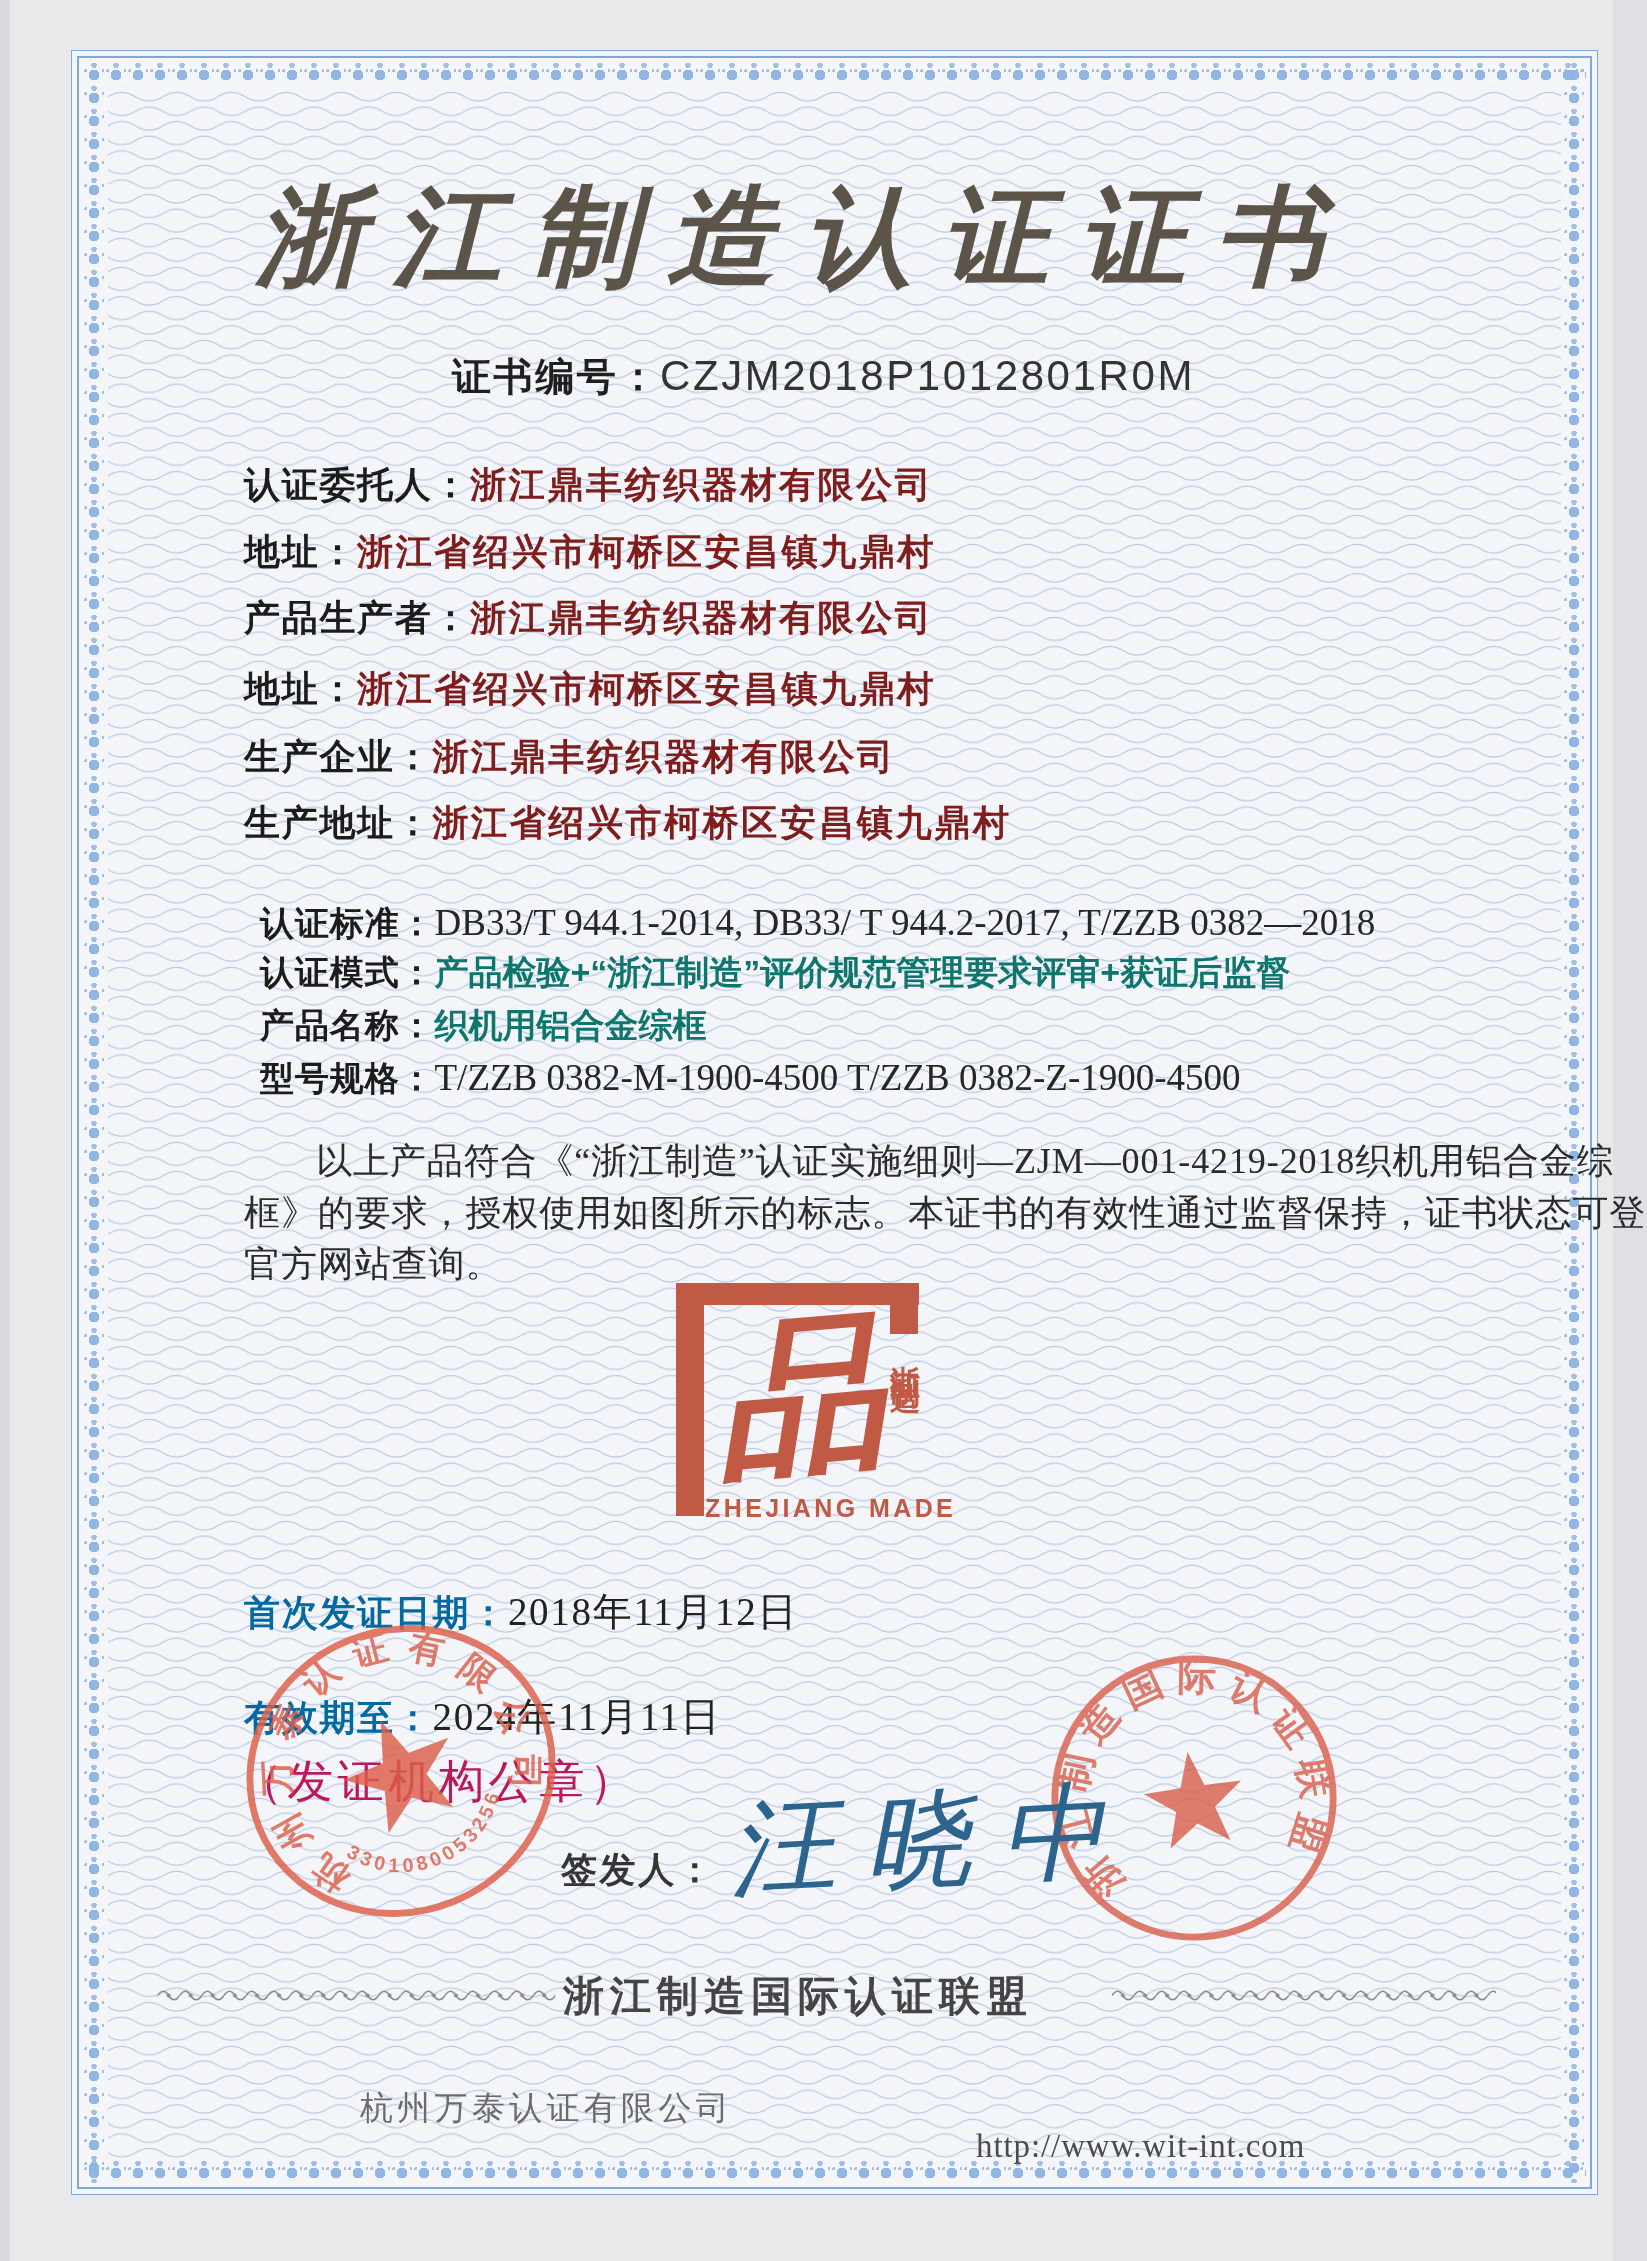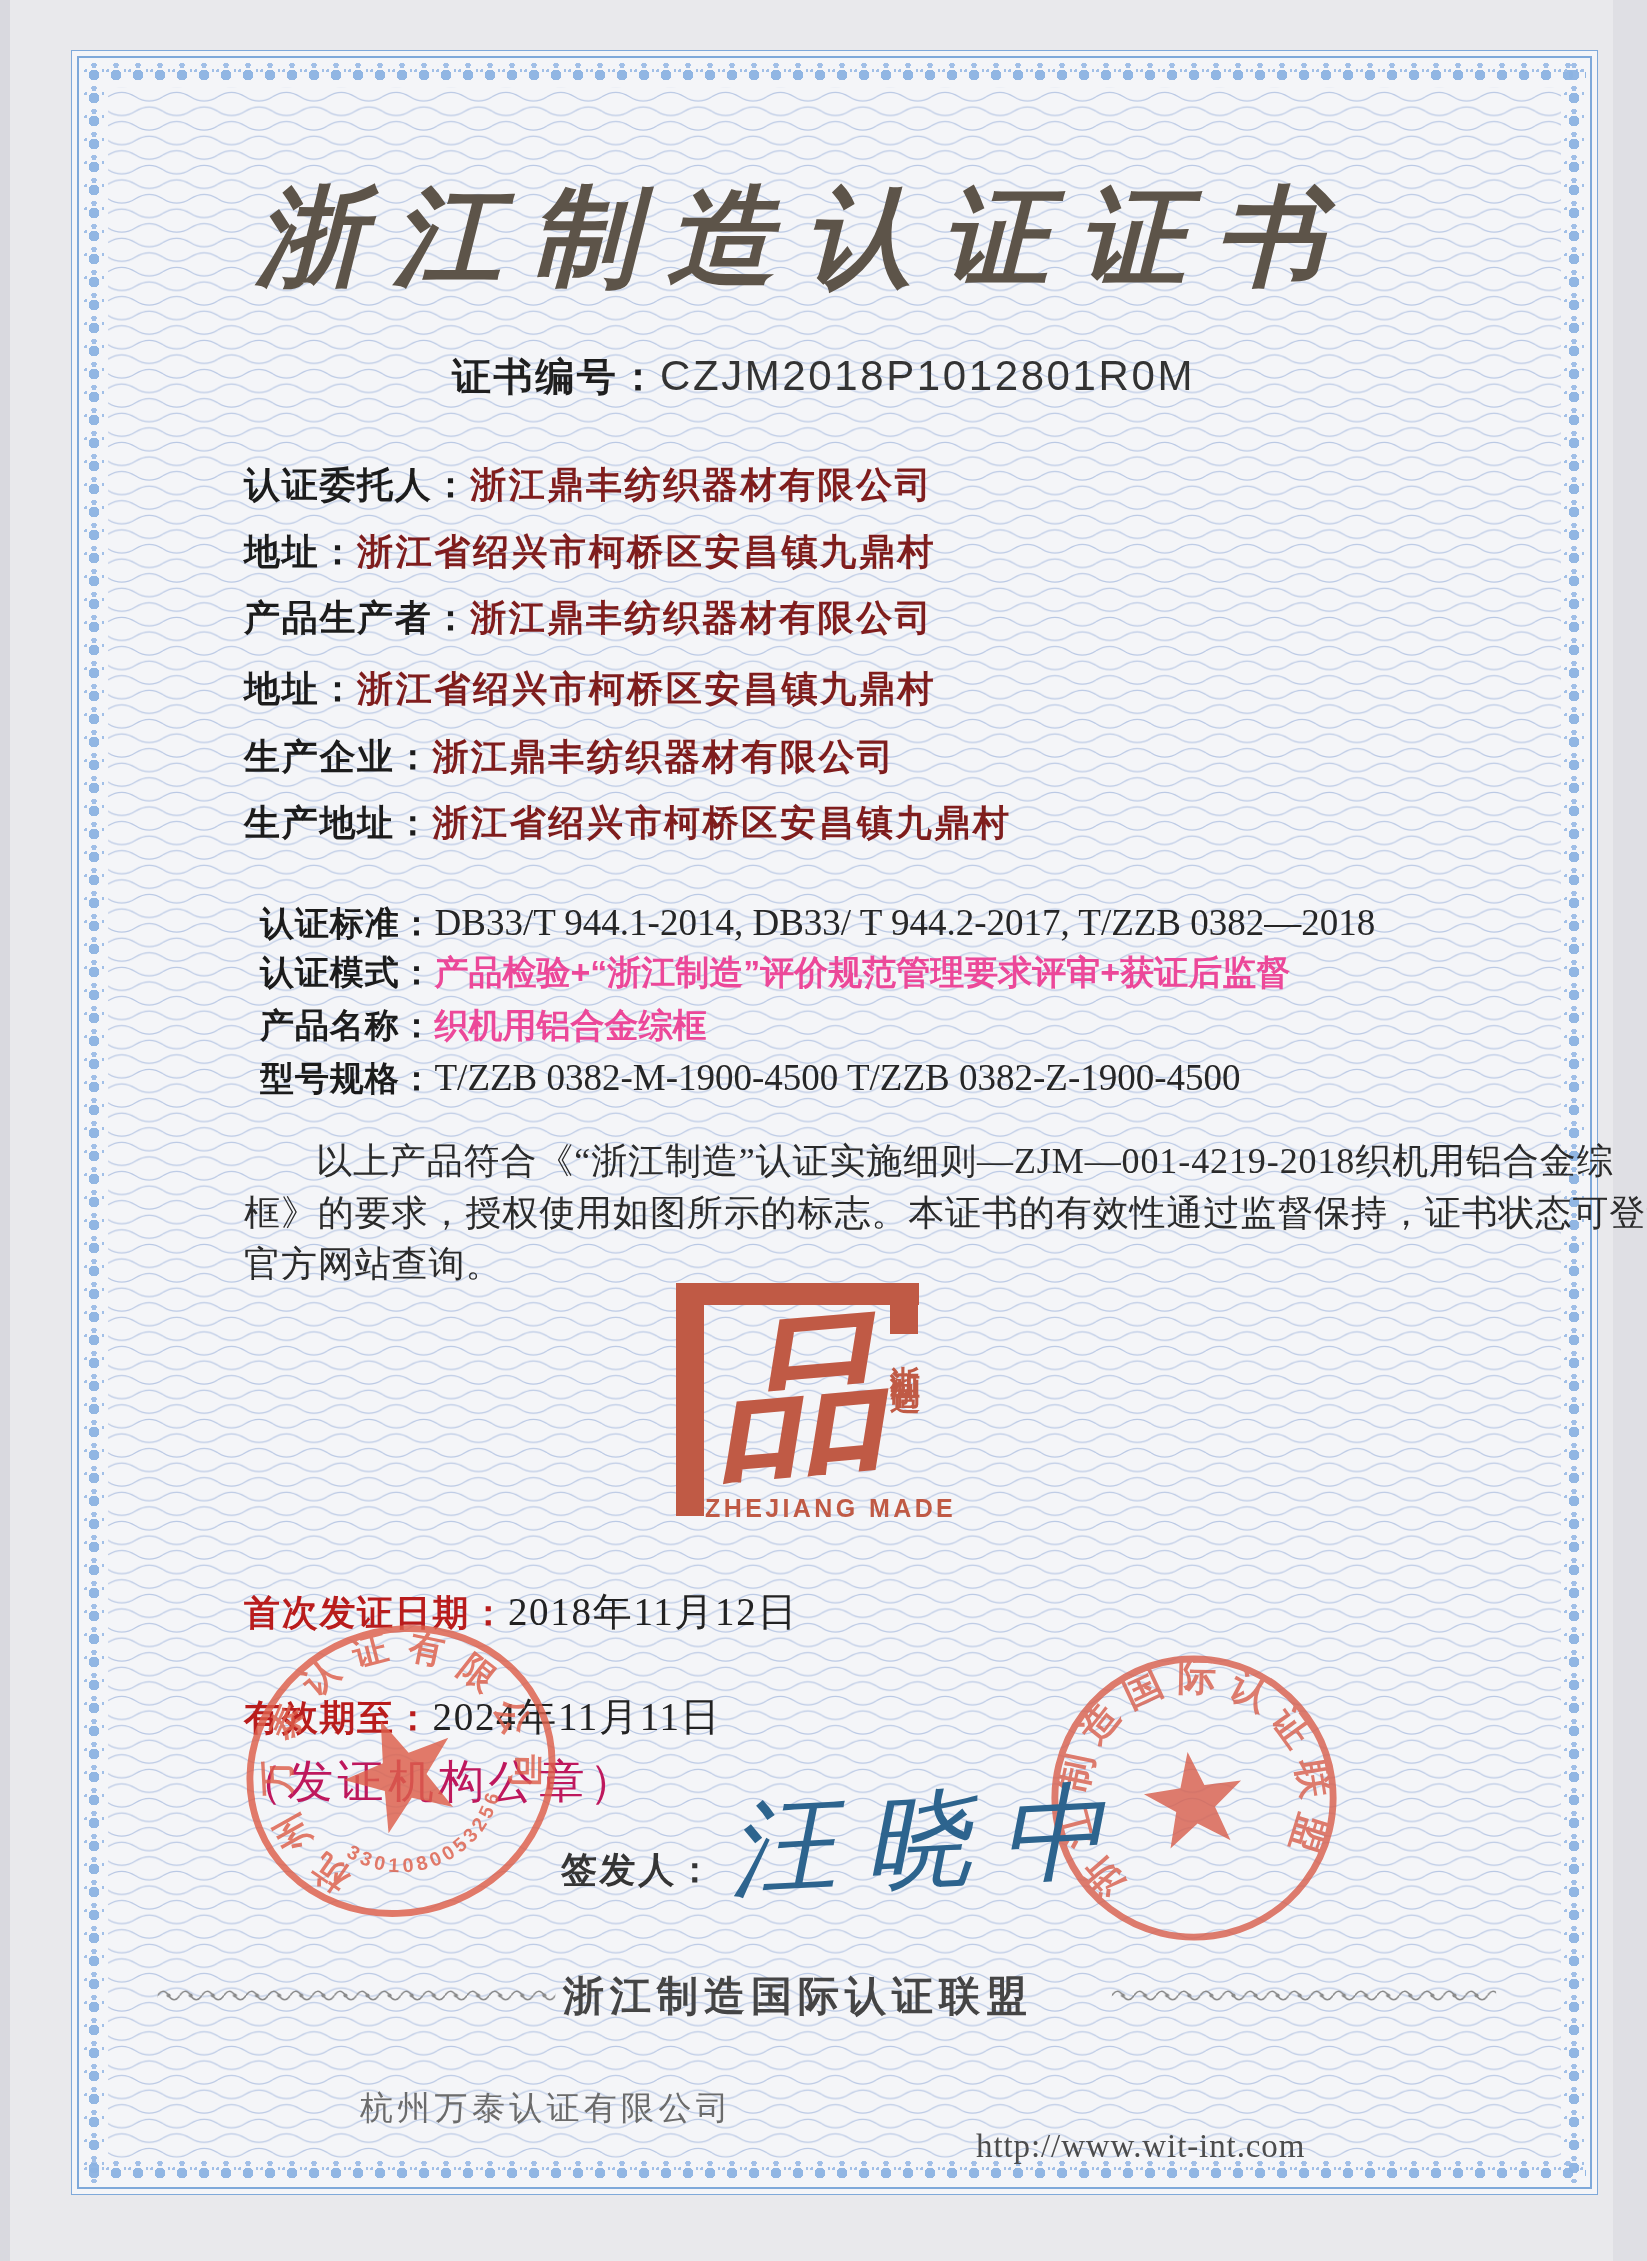--- a/index.html
+++ b/index.html
@@ -40,26 +40,26 @@
   }
   .certno{left:0;width:1647px;top:350px;text-align:center;white-space:nowrap;}
   .certno .lbl{font-size:39px;font-weight:700;color:#1f1f1f;letter-spacing:2.6px;}
   .certno .val{font-size:42px;font-weight:500;color:#333;letter-spacing:2.6px;}
   .fline{left:244px;height:51px;white-space:nowrap;font-size:36px;}
   .fline .lbl{font-weight:700;color:#1c1c1c;letter-spacing:1.7px;}
   .fline .val{font-weight:700;color:#7f1d1d;letter-spacing:2.6px;}
   .dline{left:260px;height:48px;white-space:nowrap;font-size:34px;}
   .dline .lbl{font-weight:700;color:#1c1c1c;letter-spacing:0.9px;}
   .dline .val{font-family:"Liberation Serif","DejaVu Serif",serif;font-size:37px;color:#262626;}
-  .dline .val.cjk{font-family:"Liberation Sans","DejaVu Sans",sans-serif;font-size:34px;font-weight:700;color:#ec4899;}
+  .dline .val.cjk{font-family:"Liberation Sans","DejaVu Sans",sans-serif;font-size:34px;font-weight:700;color:#0f766e;}
   .para{left:244px;width:1177px;font-family:"Liberation Serif","DejaVu Serif",serif;
     font-size:36px;color:#2b2b2b;white-space:nowrap;letter-spacing:0.9px;}
   .para.indent{padding-left:72px;}
   .dateline{left:244px;height:51px;white-space:nowrap;font-size:36px;}
-  .dateline .lbl{font-weight:700;color:#b91c1c;letter-spacing:1.7px;text-align:right;}
+  .dateline .lbl{font-weight:700;color:#0369a1;letter-spacing:1.7px;text-align:right;}
   .dateline .val{font-family:"Liberation Serif","DejaVu Serif",serif;font-size:39px;color:#222;letter-spacing:1.7px;}
   .sealnote{left:237px;top:1751px;font-size:46px;color:#be185d;letter-spacing:4.3px;}
   .signer{left:561px;top:1846px;font-size:36px;font-weight:700;color:#353535;letter-spacing:2.6px;}
   .signature{
     left:729px;top:1765px;width:566px;z-index:4;
     font-family:"DejaVu Serif","Liberation Serif",serif;font-style:italic;
     font-size:106px;color:#2d648e;letter-spacing:29px;
     transform:rotate(-3deg);white-space:nowrap;
   }
   .alliance{left:0;width:1596px;top:1969px;text-align:center;

